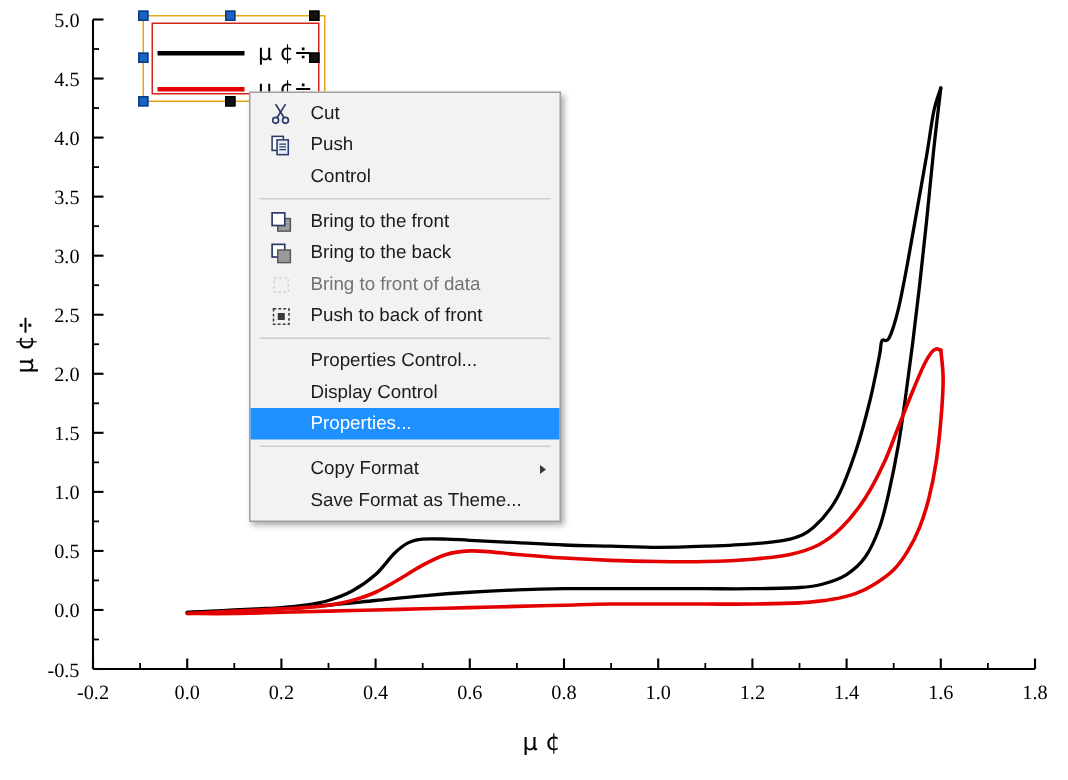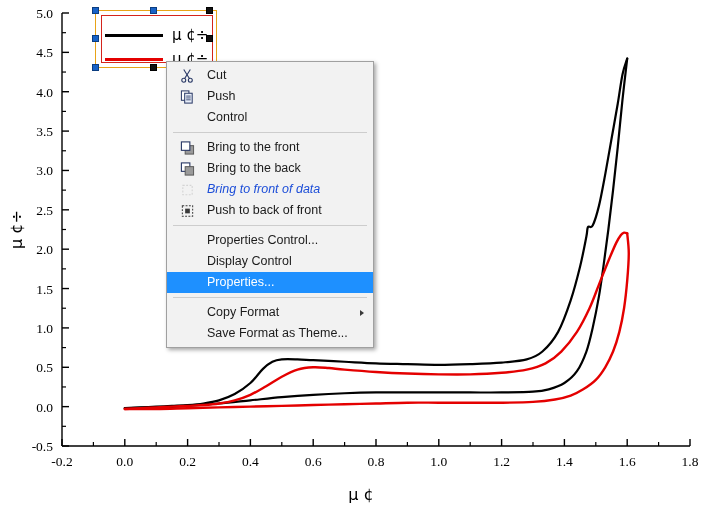--- a/index.html
+++ b/index.html
@@ -71,21 +71,21 @@
     margin-top:11px;
   }
   .mi{
     position:relative;
     height:21px;
     line-height:21px;
     padding-left:40px;
     padding-right:16px;
     white-space:nowrap;
   }
-  .mi.disabled{color:#1d4ed8;font-style:italic;}
+  .mi.disabled{color:#737373;}
   .mi.sel{background:#1e90ff;color:#ffffff;}
   .mi .ico{
     position:absolute;left:13px;top:50%;
     transform:translateY(-50%);
     width:15px;height:15px;
     display:block;
   }
   .mi .arrow{
     position:absolute;right:9px;top:50%;
     transform:translateY(-50%);

